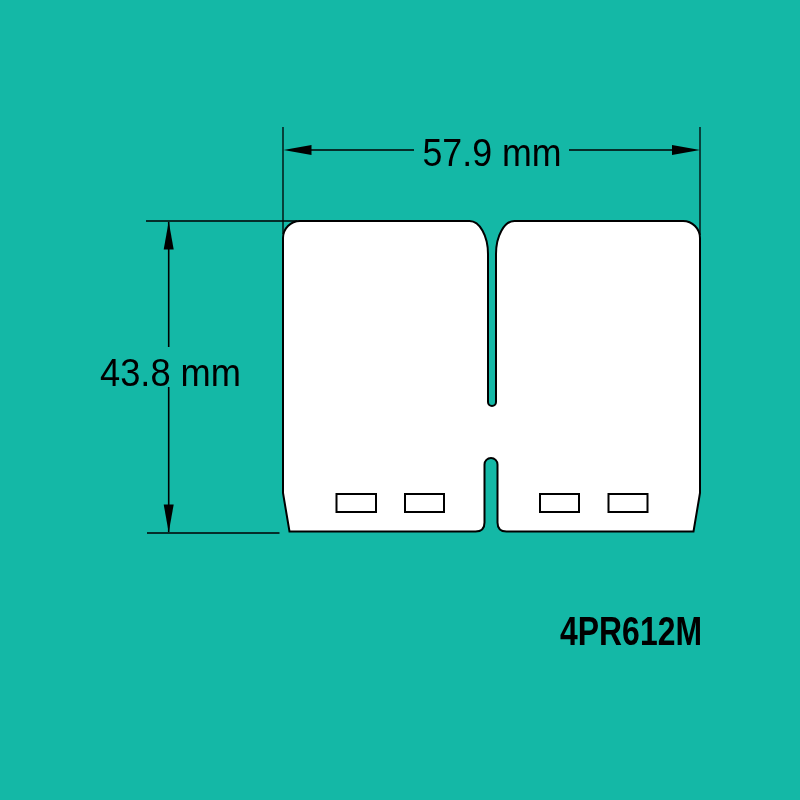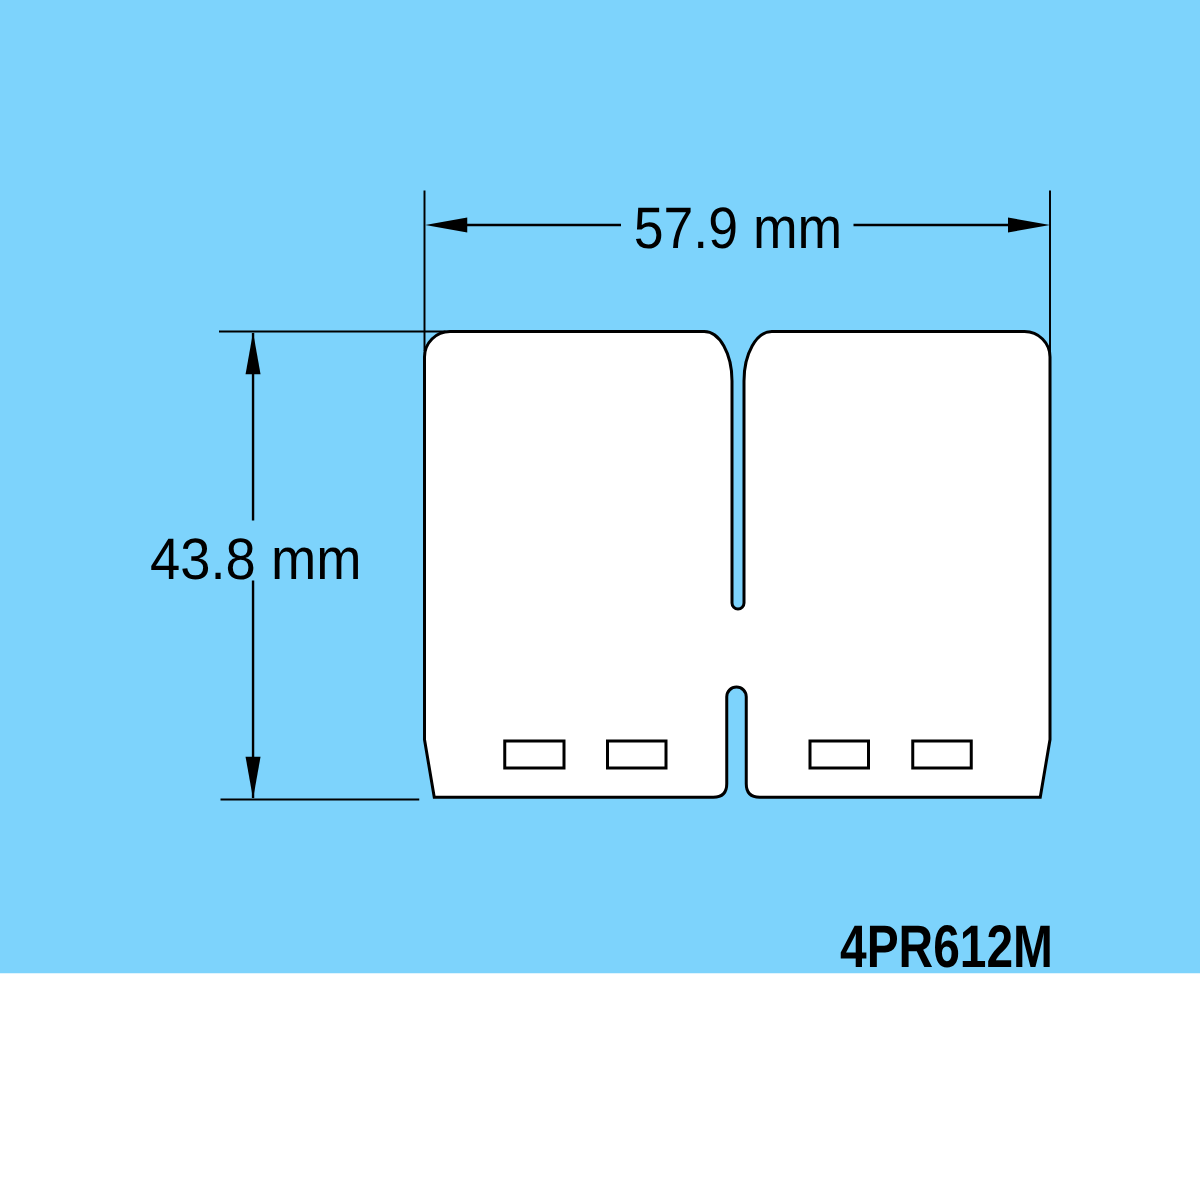--- a/index.html
+++ b/index.html
@@ -1,16 +1,16 @@
 <!DOCTYPE html>
 <html><head>
 <meta charset="utf-8">
 <style>
   html,body{margin:0;padding:0;background:#ffffff;}
-  .page{position:relative;width:800px;height:649px;background:#7dd3fc;overflow:hidden;
+  .page{position:relative;width:800px;height:800px;background:#14b8a6;overflow:hidden;
         font-family:"Liberation Sans", sans-serif;}
   svg{position:absolute;left:0;top:0;}
   text{font-family:"Liberation Sans", sans-serif;}
 </style>
 </head>
 <body>
 <div class="page">
 <svg width="800" height="800" viewBox="0 0 800 800">
 
   <path d="M 283,238

